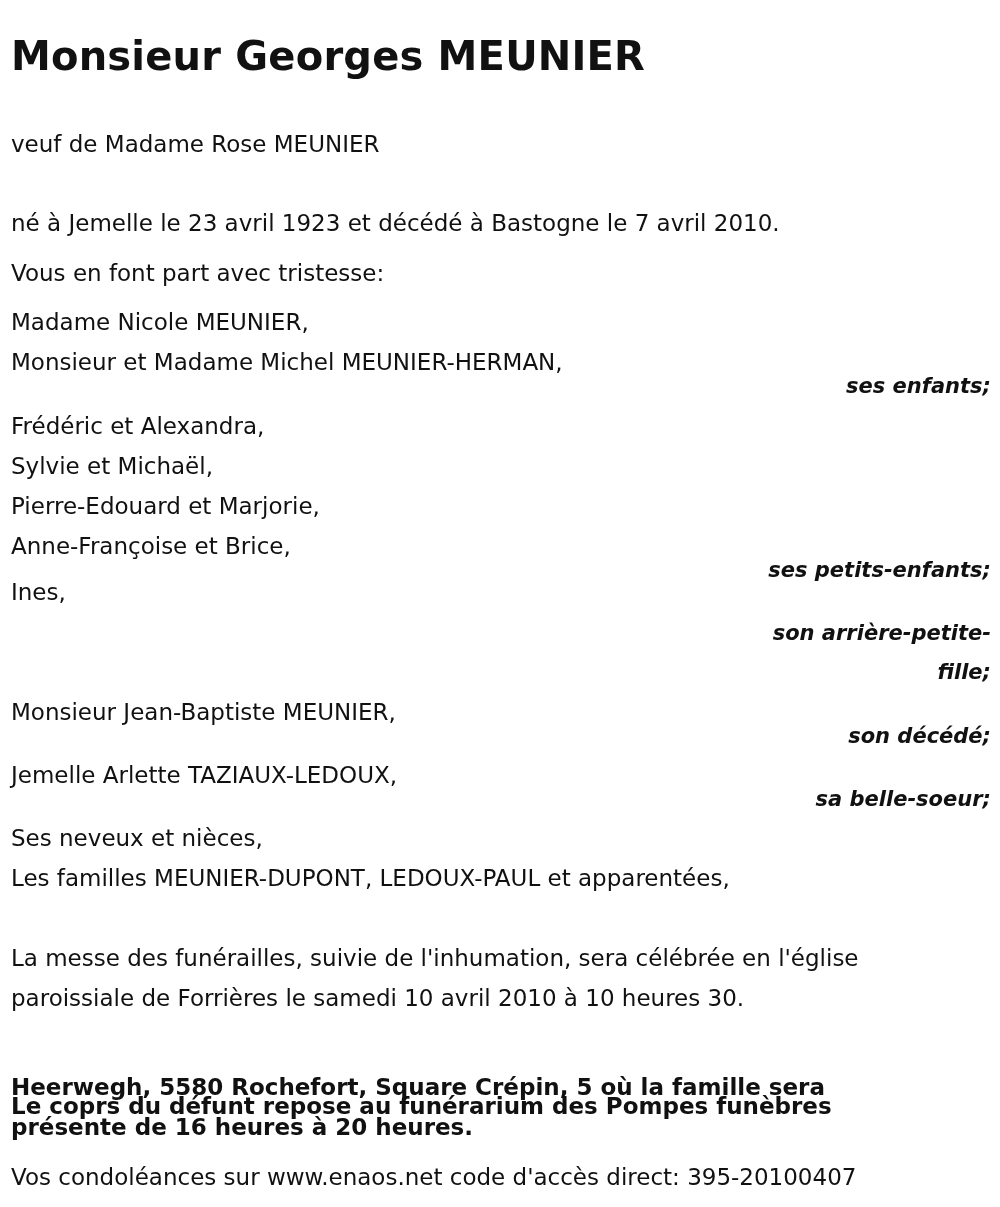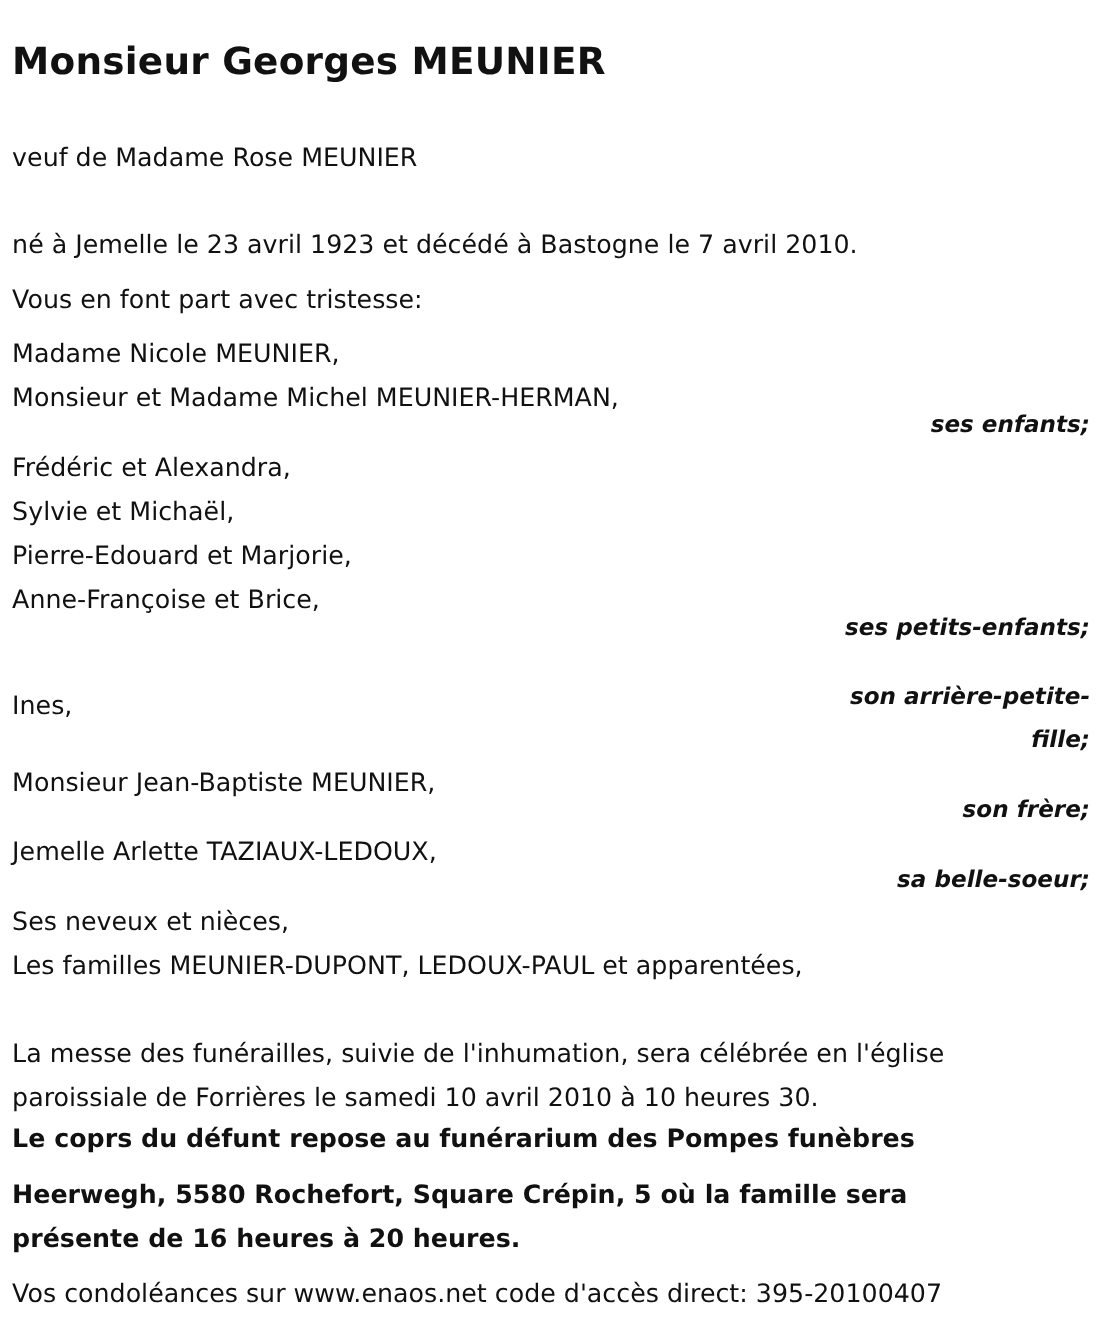--- a/index.html
+++ b/index.html
@@ -21,21 +21,21 @@
       position: absolute;
       left: 11px;
       top: 0;
       width: 980px;
     }
     .title {
       position: absolute;
       left: 0;
       top: 34px;
       margin: 0;
-      font-size: 34px;
+      font-size: 40px;
       font-weight: bold;
       line-height: 44px;
       letter-spacing: 0.2px;
     }
     .line {
       position: absolute;
       left: 0;
       white-space: nowrap;
       margin: 0;
     }
@@ -69,35 +69,35 @@
   <p class="line" style="top:302px">Madame Nicole MEUNIER,</p>
   <p class="line" style="top:342px">Monsieur et Madame Michel MEUNIER-HERMAN,</p>
   <p class="rel" style="top:366px">ses enfants;</p>
 
   <p class="line" style="top:406px">Frédéric et Alexandra,</p>
   <p class="line" style="top:446px">Sylvie et Michaël,</p>
   <p class="line" style="top:486px">Pierre-Edouard et Marjorie,</p>
   <p class="line" style="top:526px">Anne-Françoise et Brice,</p>
   <p class="rel" style="top:550px">ses petits-enfants;</p>
 
-  <p class="line" style="top:622px">Ines,</p>
+  <p class="line" style="top:572px">Ines,</p>
   <p class="rel" style="top:613px">son arrière-petite-</p>
   <p class="rel" style="top:652px">fille;</p>
 
   <p class="line" style="top:692px">Monsieur Jean-Baptiste MEUNIER,</p>
-  <p class="rel" style="top:716px">son frère;</p>
+  <p class="rel" style="top:716px">son décédé;</p>
 
   <p class="line" style="top:755px">Jemelle Arlette TAZIAUX-LEDOUX,</p>
   <p class="rel" style="top:779px">sa belle-soeur;</p>
 
   <p class="line" style="top:818px">Ses neveux et nièces,</p>
   <p class="line" style="top:858px">Les familles MEUNIER-DUPONT, LEDOUX-PAUL et apparentées,</p>
 
   <p class="line" style="top:938px">La messe des funérailles, suivie de l'inhumation, sera célébrée en l'église</p>
   <p class="line" style="top:978px">paroissiale de Forrières le samedi 10 avril 2010 à 10 heures 30.</p>
 
-  <p class="line bold" style="top:1016px">Le coprs du défunt repose au funérarium des Pompes funèbres</p>
+  <p class="line bold" style="top:1086px">Le coprs du défunt repose au funérarium des Pompes funèbres</p>
   <p class="line bold" style="top:1067px">Heerwegh, 5580 Rochefort, Square Crépin, 5 où la famille sera</p>
   <p class="line bold" style="top:1107px">présente de 16 heures à 20 heures.</p>
 
   <p class="line" style="top:1157px">Vos condoléances sur www.enaos.net code d'accès direct: 395-20100407</p>
 
 </div>
 
 </body></html>

